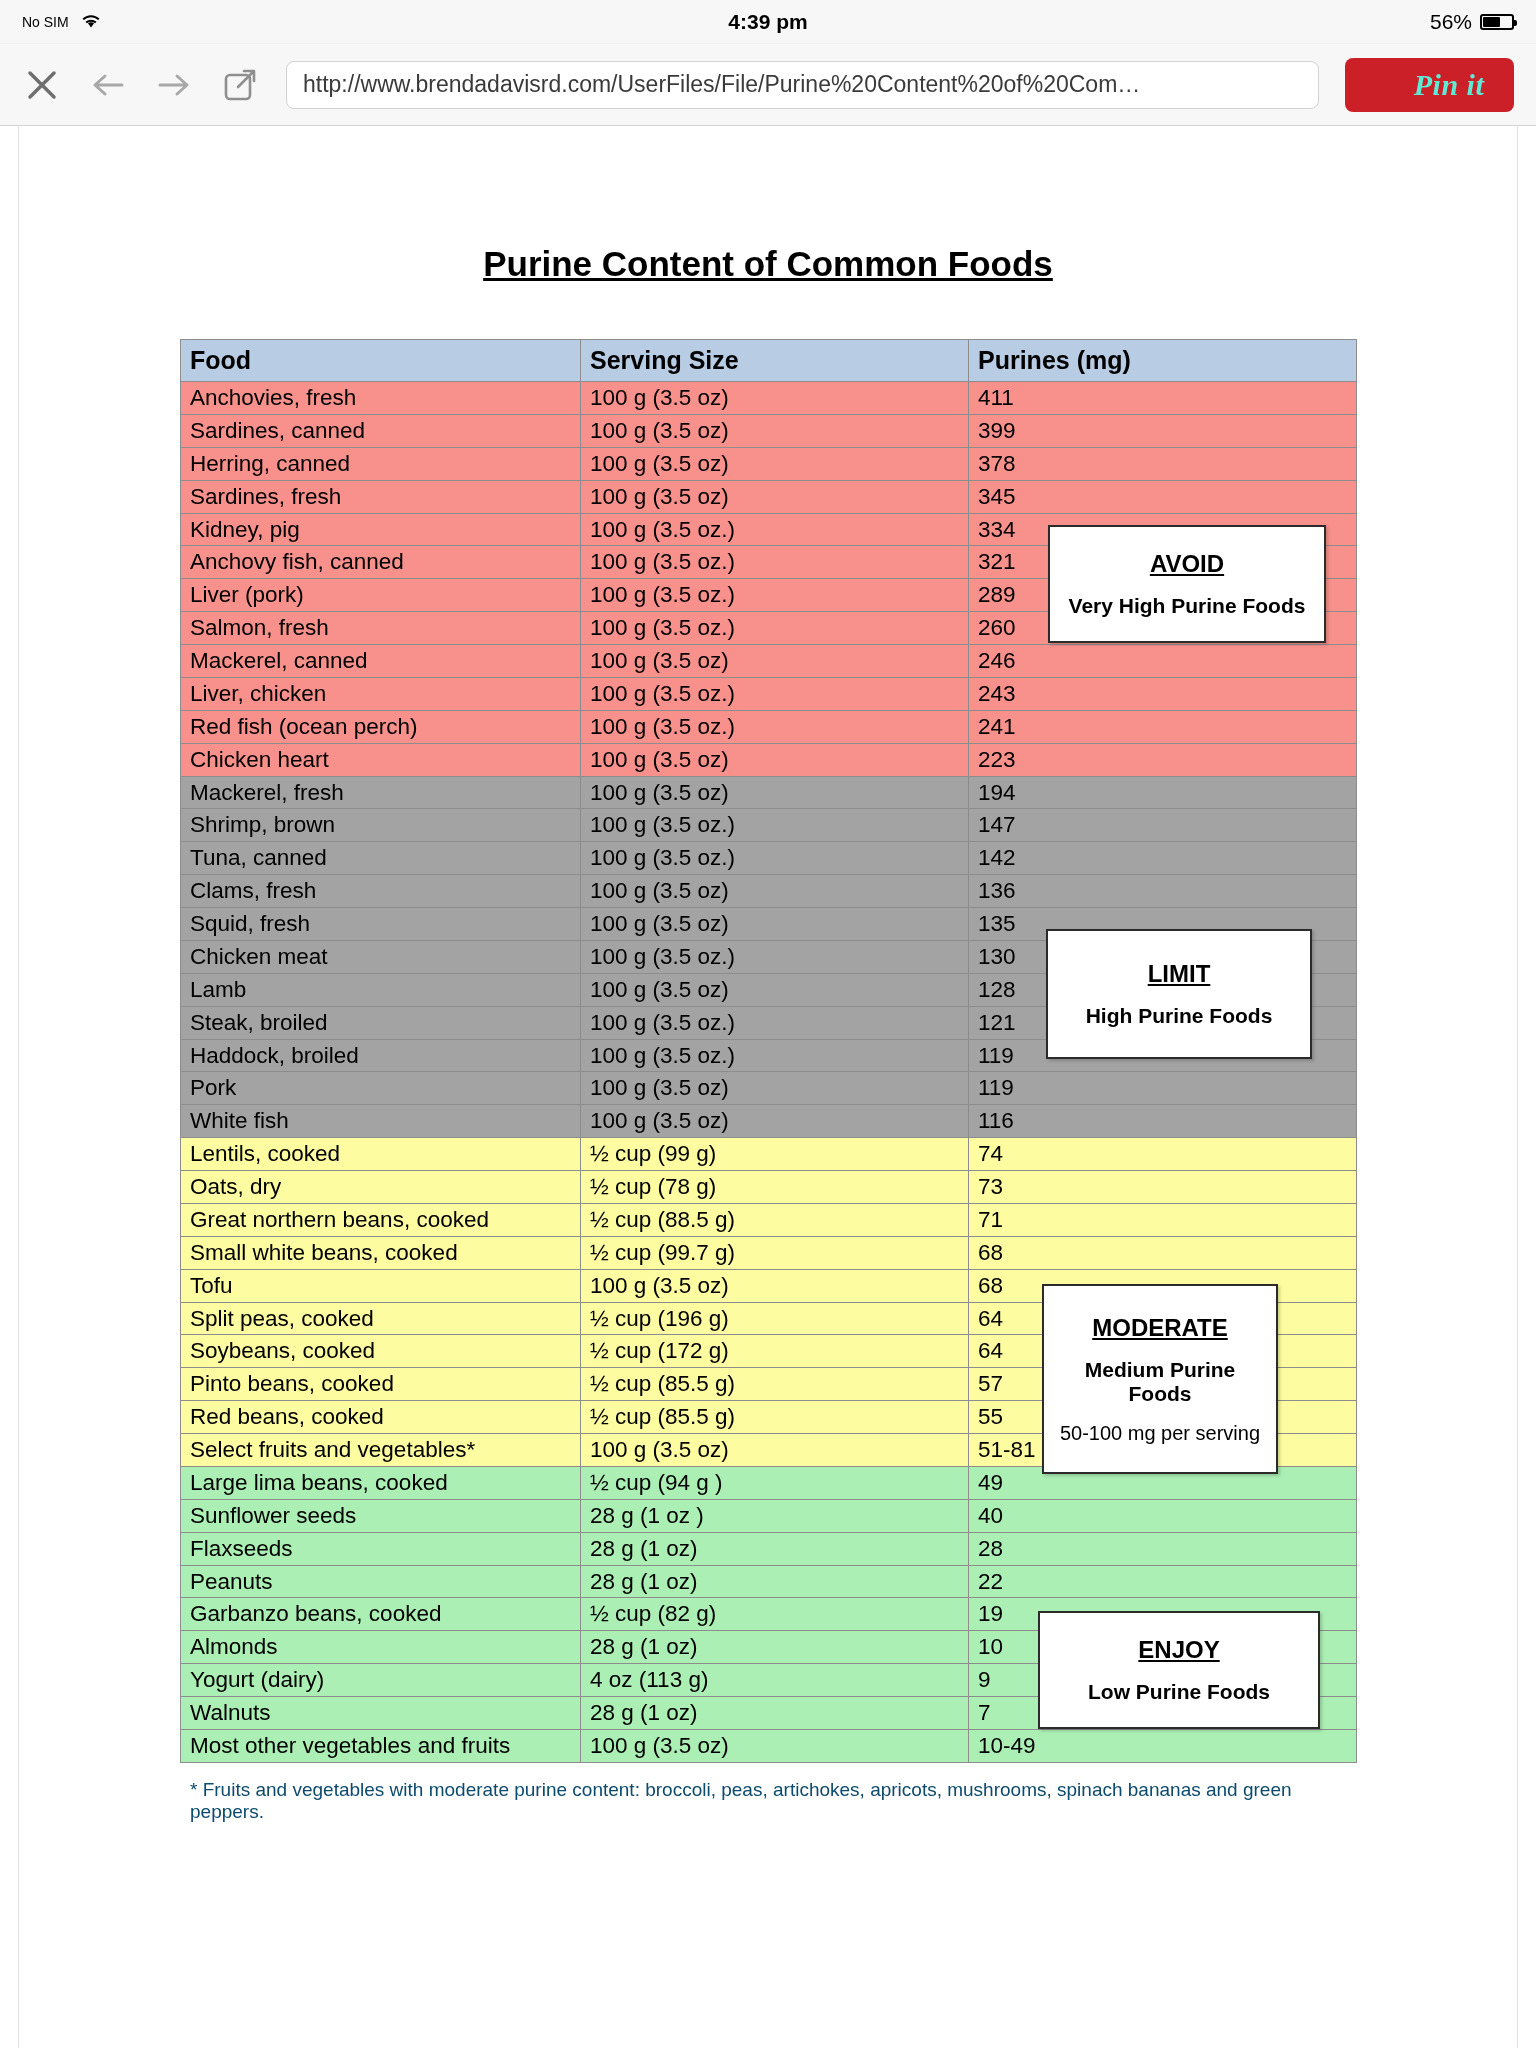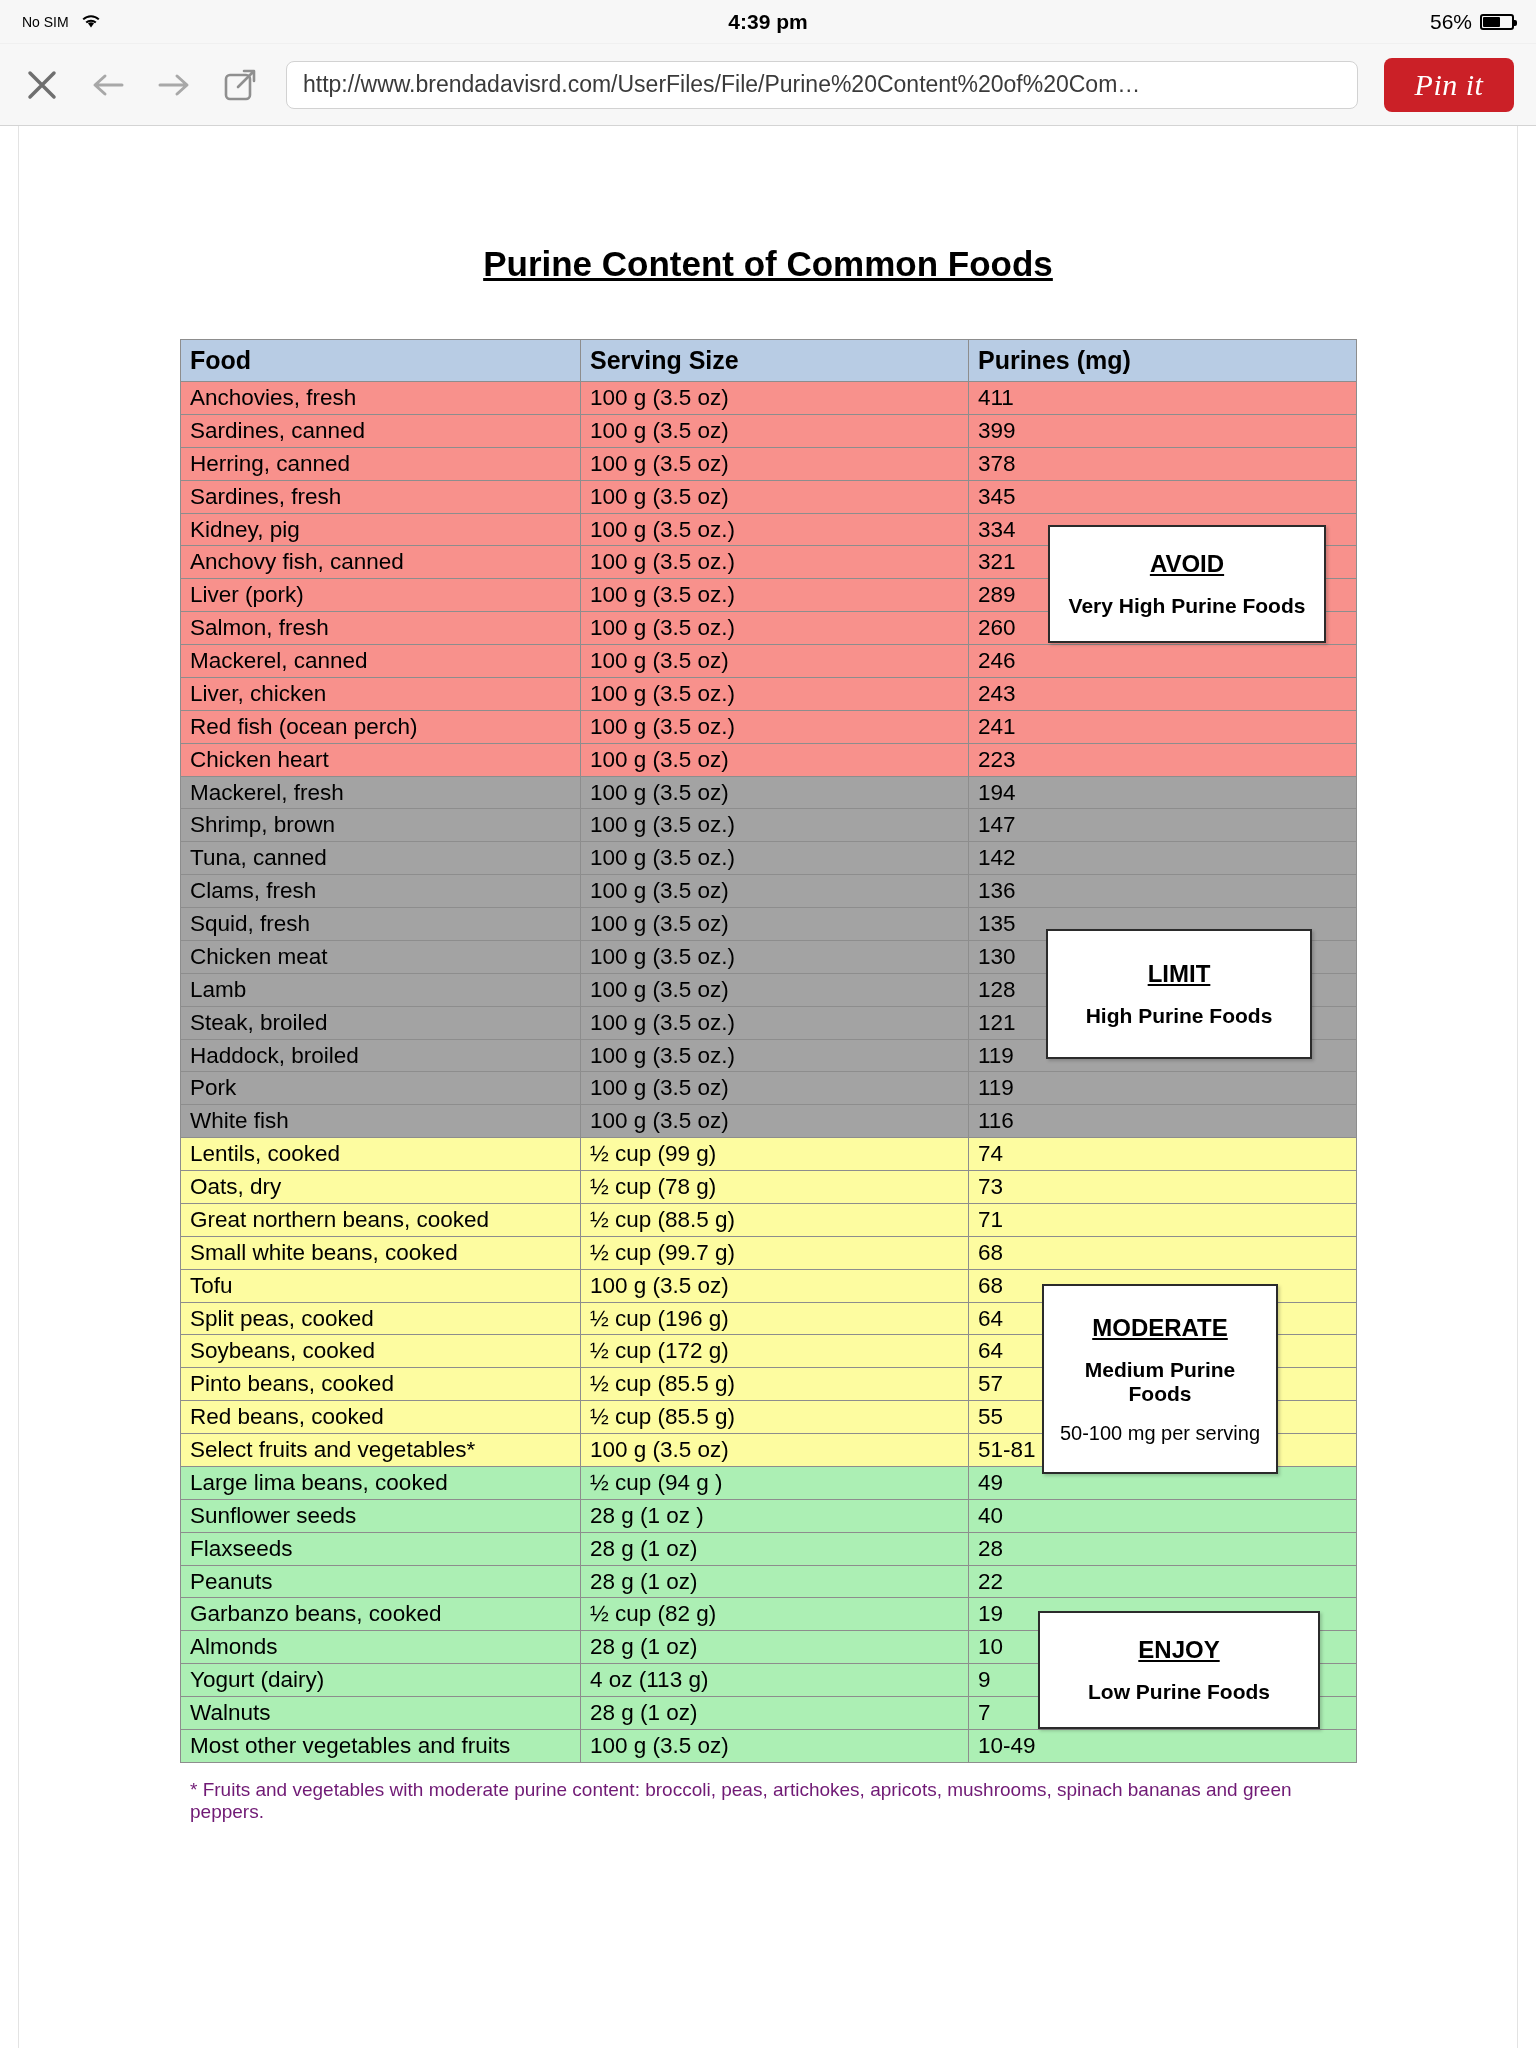--- a/index.html
+++ b/index.html
@@ -109,32 +109,33 @@
     padding: 0 16px;
     box-sizing: border-box;
     font-size: 23px;
     color: #3a3a3a;
     overflow: hidden;
     white-space: nowrap;
   }
   .pinit {
     flex: 0 0 auto;
     background: #cb2027;
-    color: #ffffff;
+    color: #5eead4;
     border-radius: 8px;
     height: 54px;
     min-width: 130px;
     display: flex;
     align-items: center;
     justify-content: center;
     font-family: "Liberation Serif", serif;
     font-style: italic;
-    font-weight: normal;
+    font-weight: bold;
     font-size: 30px;
     letter-spacing: 0.5px;
+    padding-left: 39px;
   }
 
   
   .page {
     position: relative;
     background: #fff;
     border-left: 1px solid #e3e3e3;
     border-right: 1px solid #e3e3e3;
     margin: 0 18px;
     height: calc(2048px - 44px - 82px);
@@ -224,21 +225,21 @@
 
   #callout-avoid    { left: 868px; top: 186px;  width: 278px; height: 118px; }
   #callout-limit    { left: 866px; top: 590px;  width: 266px; height: 130px; }
   #callout-moderate { left: 862px; top: 945px;  width: 236px; height: 190px; }
   #callout-enjoy    { left: 858px; top: 1272px; width: 282px; height: 118px; }
 
   .footnote {
     width: 1176px;
     margin: 16px auto 0 auto;
     font-size: 19px;
-    color: #701a75;
+    color: #0c4a6e;
     padding-left: 10px;
     box-sizing: border-box;
   }
 </style>
 </head>
 <body>
 
 <div class="statusbar">
   <div class="status-left">
     <span>No SIM</span>

